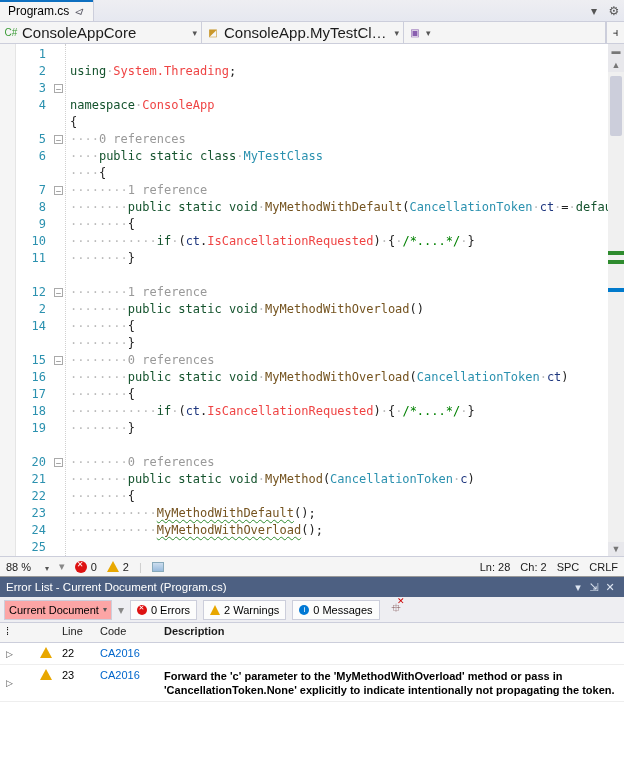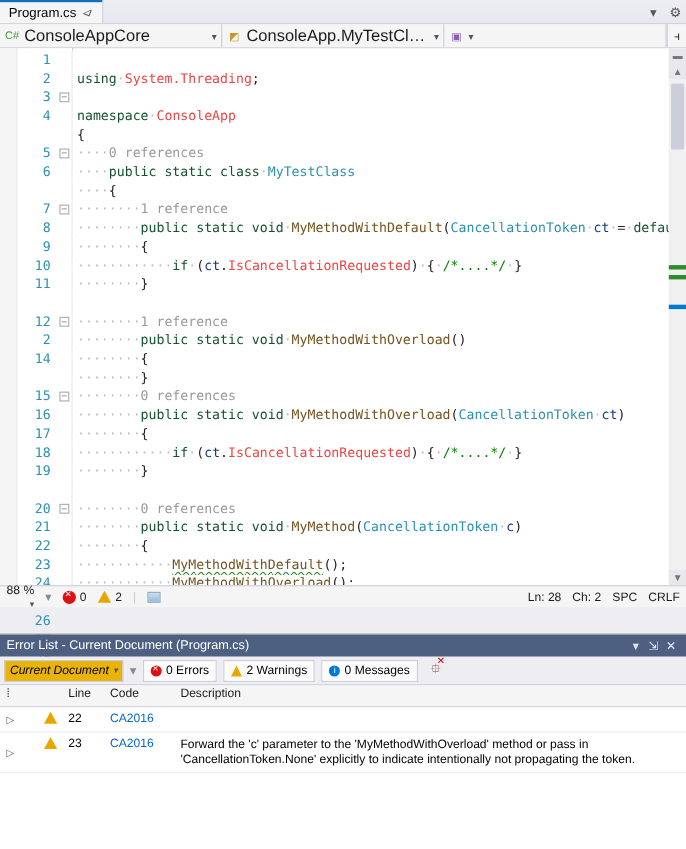--- a/index.html
+++ b/index.html
@@ -37,51 +37,51 @@
   .scroll-col .m-green{ background:#2e8b2e; }
   .scroll-col .m-blue{ background:#007acc; }
 
   .kw{color:#14532d;} .ns{color:#ef4444;} .type{color:#2b91af;} .param{color:#1f377f;}
   .mthd{color:#74531f;} .cmt{color:#008000;} .pun{color:#222;} .dot{color:#bbb;}
   .codelens{ color:#999999; font-size:12px; line-height:17px; display:inline-block;}
   .squig{ text-decoration: underline wavy #2e8b2e 1px; text-underline-offset:2px;}
 
   
   .ed-status{ height:20px; display:flex; align-items:center; gap:10px; padding:0 6px; background:#f5f5f5; border-top:1px solid #cccedb; font-size:11px; color:#1b1b1b;}
-  .ed-status .pct{display:flex;align-items:flex-end;gap:2px;flex-direction:column;}
+  .ed-status .pct{display:flex;align-items:flex-end;gap:14px;}
   .ed-status .chev{font-size:8px;color:#555;}
   .ed-status .spacer{flex:1;}
   .ed-status .ic-err{ width:12px;height:12px;border-radius:50%;background:#d11;position:relative;display:inline-block;}
   .ed-status .ic-err::after{content:"✕";color:#fff;font-size:8px;position:absolute;left:2px;top:-1px;}
   .ed-status .ic-warn{ width:0;height:0;border-left:6px solid transparent;border-right:6px solid transparent;border-bottom:11px solid #e8a700;display:inline-block;position:relative;}
 
   
-  .tool{ height:196px; display:flex; flex-direction:column; border-top:1px solid #999;margin-top:24px;}
+  .tool{ height:196px; display:flex; flex-direction:column; border-top:1px solid #999;}
   .tool-title{ height:20px; background:#4d6082; color:#fff; display:flex; align-items:center; padding:0 6px; font-size:11.5px;}
   .tool-title .ttxt{flex:1;}
   .tool-title .tbtn{ width:16px; text-align:center; color:#dfe6f2; font-size:11px;}
   .tool-bar{ height:26px; background:#eeeef2; border-bottom:1px solid #cccedb; display:flex; align-items:center; gap:6px; padding:0 4px;}
-  .tool-bar .scope{ height:20px; background:#eab308;border:1px solid #cccedb; display:flex; align-items:center; padding:0 4px; gap:4px; font-size:11px;font-style:italic;}
+  .tool-bar .scope{ height:20px; background:#fca5a5;border:1px solid #cccedb; display:flex; align-items:center; padding:0 4px; gap:4px; font-size:11px;}
   .tool-bar .chip{ height:20px; border:1px solid #cccedb; display:flex; align-items:center; padding:0 6px; gap:4px; background:#fcfcfc; font-size:11px;}
   .tool-bar .ico-err{ width:10px;height:10px;border-radius:50%;background:#d11;position:relative;display:inline-block;}
   .tool-bar .ico-err::after{content:"✕";color:#fff;font-size:7px;position:absolute;left:1.5px;top:-1px;}
   .tool-bar .ico-warn{width:0;height:0;border-left:5px solid transparent;border-right:5px solid transparent;border-bottom:10px solid #e8a700;display:inline-block;}
   .tool-bar .ico-info{width:10px;height:10px;border-radius:50%;background:#0078d4;color:#fff;font-size:8px;display:inline-flex;align-items:center;justify-content:center;}
   .tool-bar .ico-filter{ color:#7a4a4a; font-size:12px; position:relative;}
   .tool-bar .ico-filter .x{color:#c00;font-size:9px;position:absolute;right:-4px;top:-3px;}
   .search-row{ height:22px; border-bottom:1px solid #cccedb; display:flex; align-items:center; padding:0 6px; background:#fff;}
   .search-row input{ flex:1; border:none; outline:none; font-size:11.5px; color:#666; font-style:italic;}
   .search-row .mag{ color:#555; font-size:12px;}
   .grid-head{ height:20px; display:flex; background:#f5f5f5; border-bottom:1px solid #cccedb; font-size:11px; color:#1b1b1b;}
   .grid-head .hc{ padding:2px 6px;}
   .c-exp{width:34px;}
   .c-sev{width:22px;}
   .c-line{width:38px;}
   .c-code{width:64px;}
-  .c-desc{flex:1;}
+  .c-desc{flex:1;font-weight:bold;}
   .grid-body{ flex:1; overflow:auto; background:#fff;}
   .grid-row{ display:flex; font-size:11px; border-bottom:1px solid #eee;}
   .grid-row .gc{ padding:4px 6px;}
   .grid-row .exp{ color:#555; font-size:9px; display:flex;align-items:center;gap:3px;}
   .grid-row .warn-ic{width:0;height:0;border-left:6px solid transparent;border-right:6px solid transparent;border-bottom:11px solid #e8a700;display:inline-block;}
   .grid-row .code{ color:#0066cc;}
   .grid-row .desc{ line-height:14px;}
 
   .folder-box{ display:inline-block; width:9px; height:9px; border:1px solid #aaa; font-size:9px; line-height:8px; text-align:center; color:#888; background:#fff;}
 </style>

